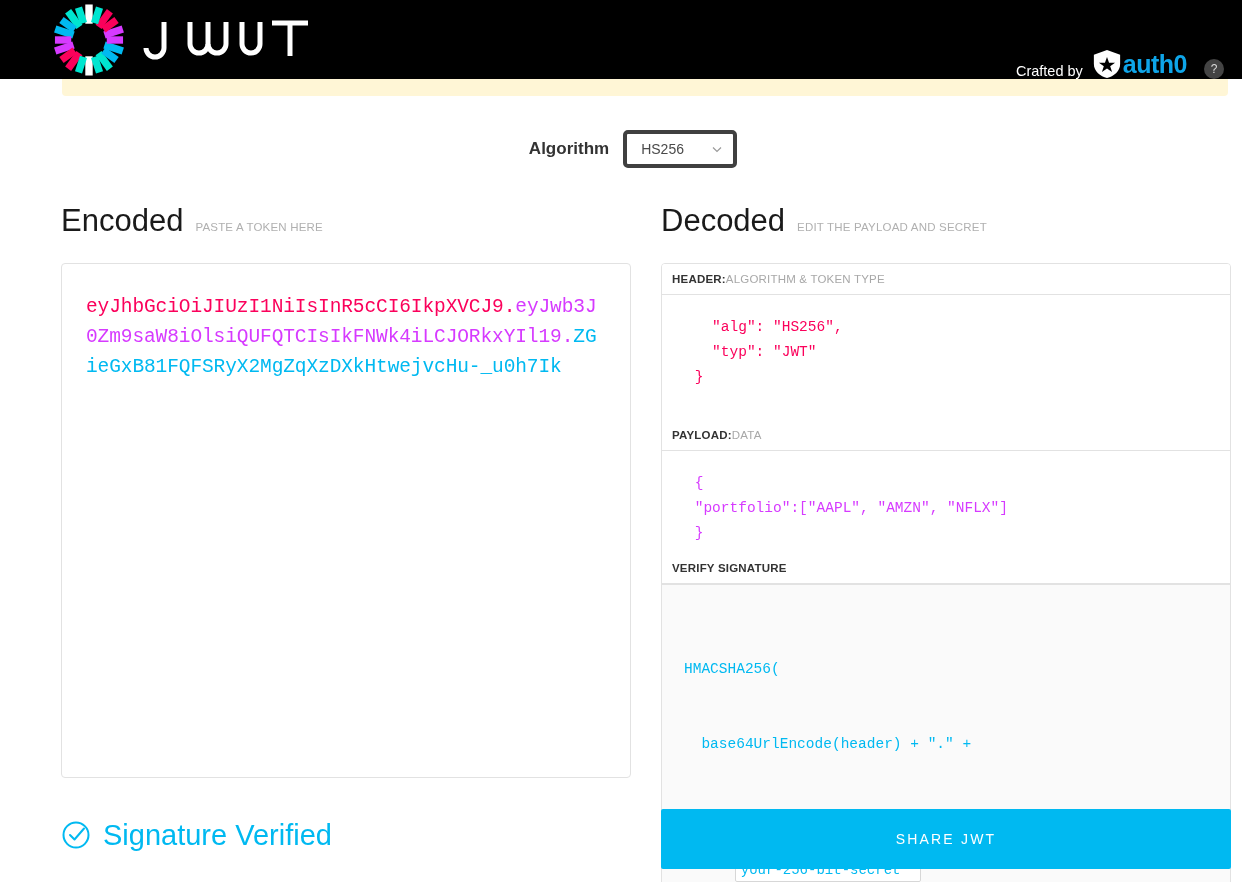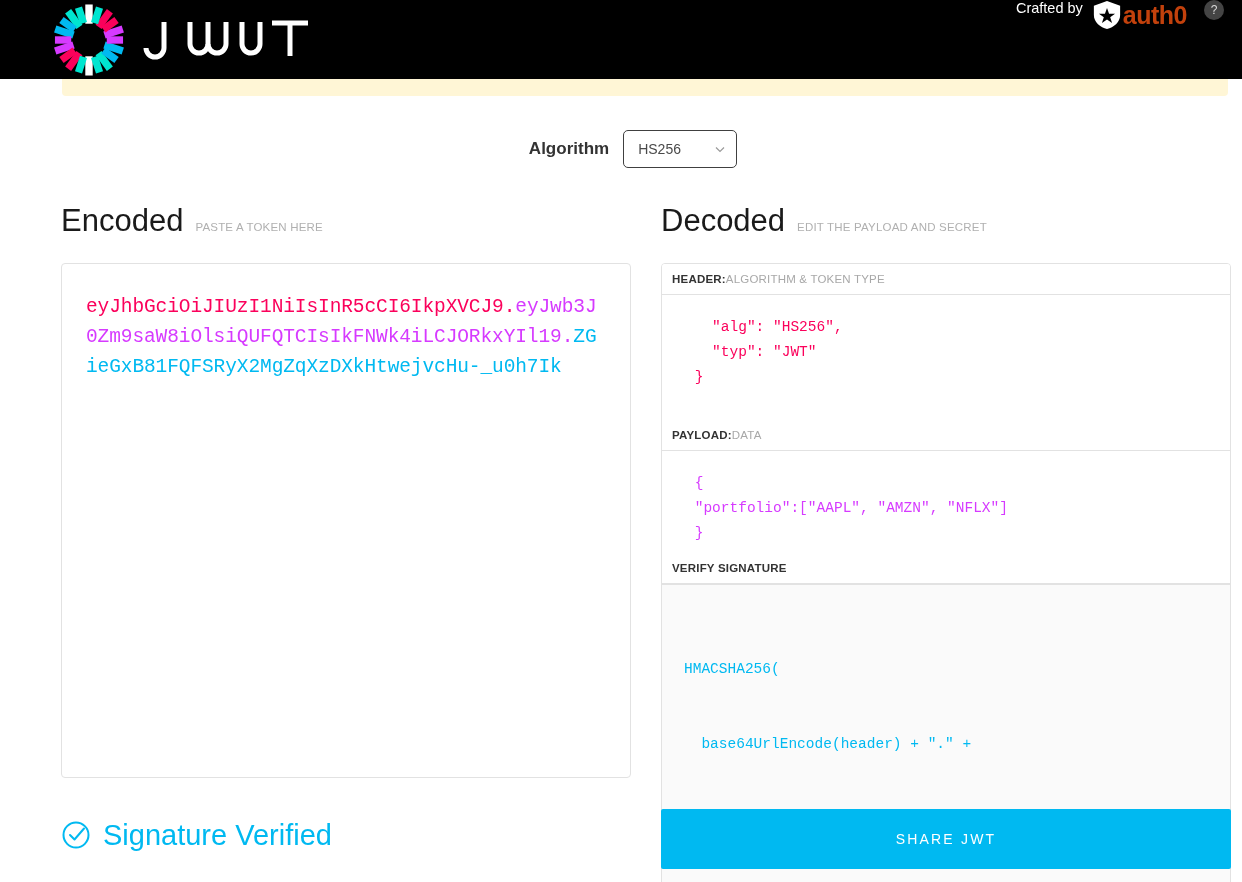--- a/index.html
+++ b/index.html
@@ -52,34 +52,34 @@
     font-size: 15px;
     text-decoration: none;
     letter-spacing: 0.1px;
   }
   .crafted {
     position: absolute;
     right: 10px;
     top: 0;
     height: 79px;
     display: flex;
-    align-items: flex-start;
+    align-items: flex-end;
     gap: 9px;
   }
   .crafted-label {
     color: #ffffff;
     font-size: 14.5px;
   }
   .auth0-mark {
     display: flex;
     align-items: center;
     gap: 1px;
   }
   .auth0-word {
-    color: #c2410c;
+    color: #0ea5e9;
     font-size: 25px;
     font-weight: bold;
     letter-spacing: -0.5px;
     line-height: 1;
   }
   .help-btn {
     width: 20px;
     height: 20px;
     border-radius: 50%;
     background: #444444;
@@ -115,21 +115,21 @@
     gap: 14px;
   }
   .algo-label {
     font-size: 17px;
     font-weight: bold;
     color: #333333;
   }
   .algo-select {
     width: 114px;
     height: 38px;
-    border: 1px solid #404040;
+    border: 4px solid #404040;
     border-radius: 5px;
     background: #ffffff;
     display: flex;
     align-items: center;
     padding: 0 10px 0 14px;
     box-sizing: border-box;
     justify-content: space-between;
   }
   .algo-value {
     font-size: 14px;
@@ -399,20 +399,21 @@
  "portfolio":["AAPL", "AMZN", "NFLX"]
  }</div>
 
   <div class="panel-label">
     <span class="pl-key">VERIFY SIGNATURE</span>
   </div>
   <div class="panel-body panel-sig-body">
     <div class="sig-line">HMACSHA256(</div>
     <div class="sig-line">  base64UrlEncode(header) + "." +</div>
     <div class="sig-line">  base64UrlEncode(payload),</div>
+    <input class="secret-input" type="text" value="your-256-bit-secret" style="">
     
   </div>
 </div>
 
 <div class="verified">
   <svg width="30" height="30" viewBox="0 0 30 30">
     <circle cx="15" cy="15" r="12.5" fill="none" stroke="#00b9f1" stroke-width="2"></circle>
     <path d="M9 15 L13.5 19.5 L23 8.5" fill="none" stroke="#00b9f1" stroke-width="2" stroke-linecap="round" stroke-linejoin="round"></path>
   </svg>
   <span class="verified-text">Signature Verified</span>

